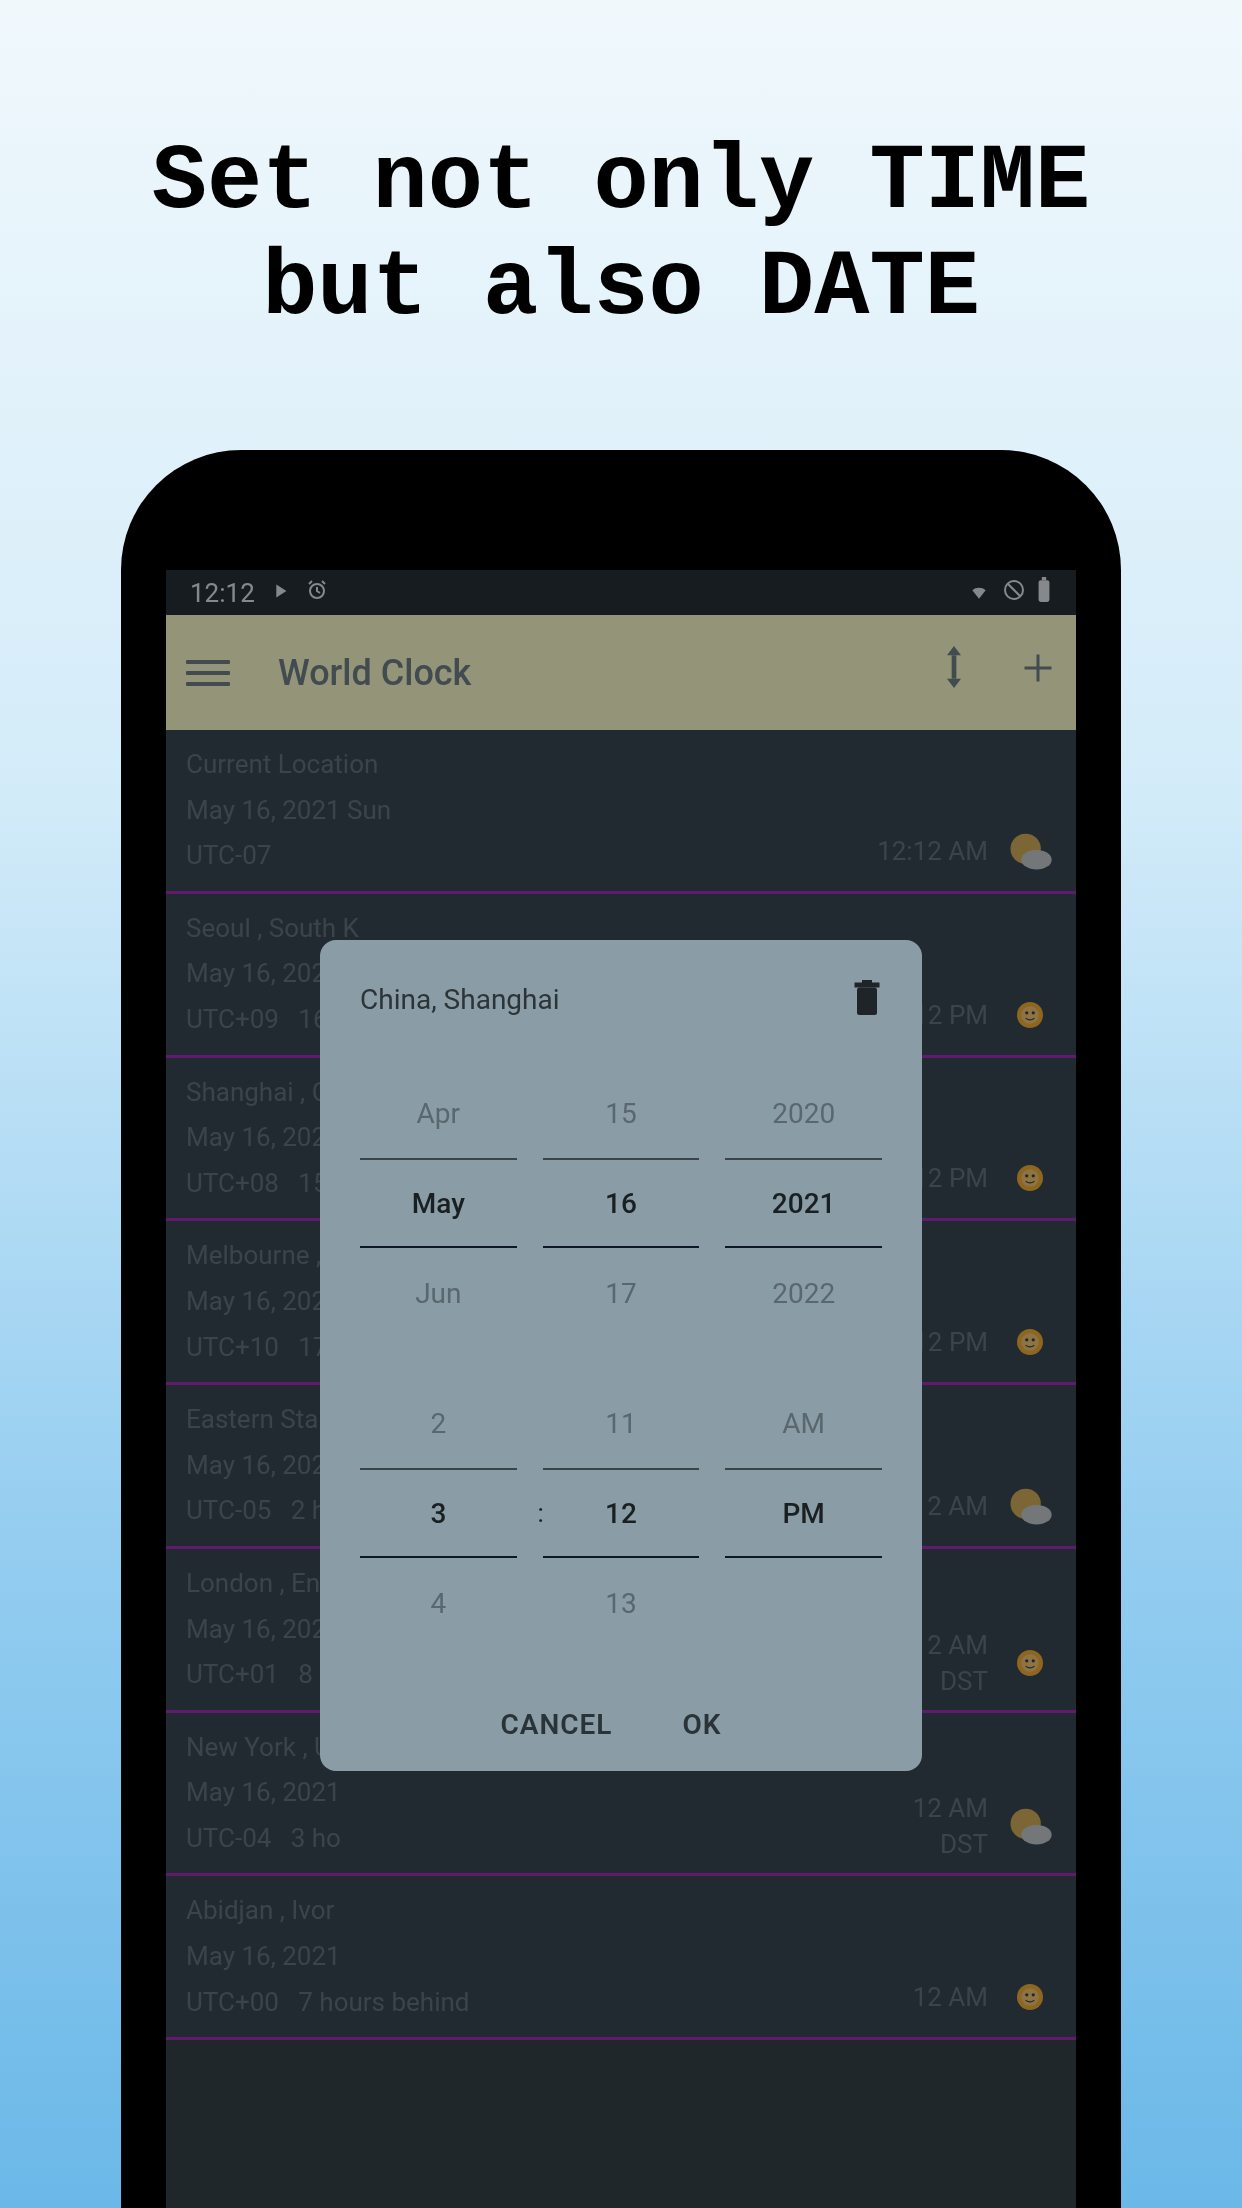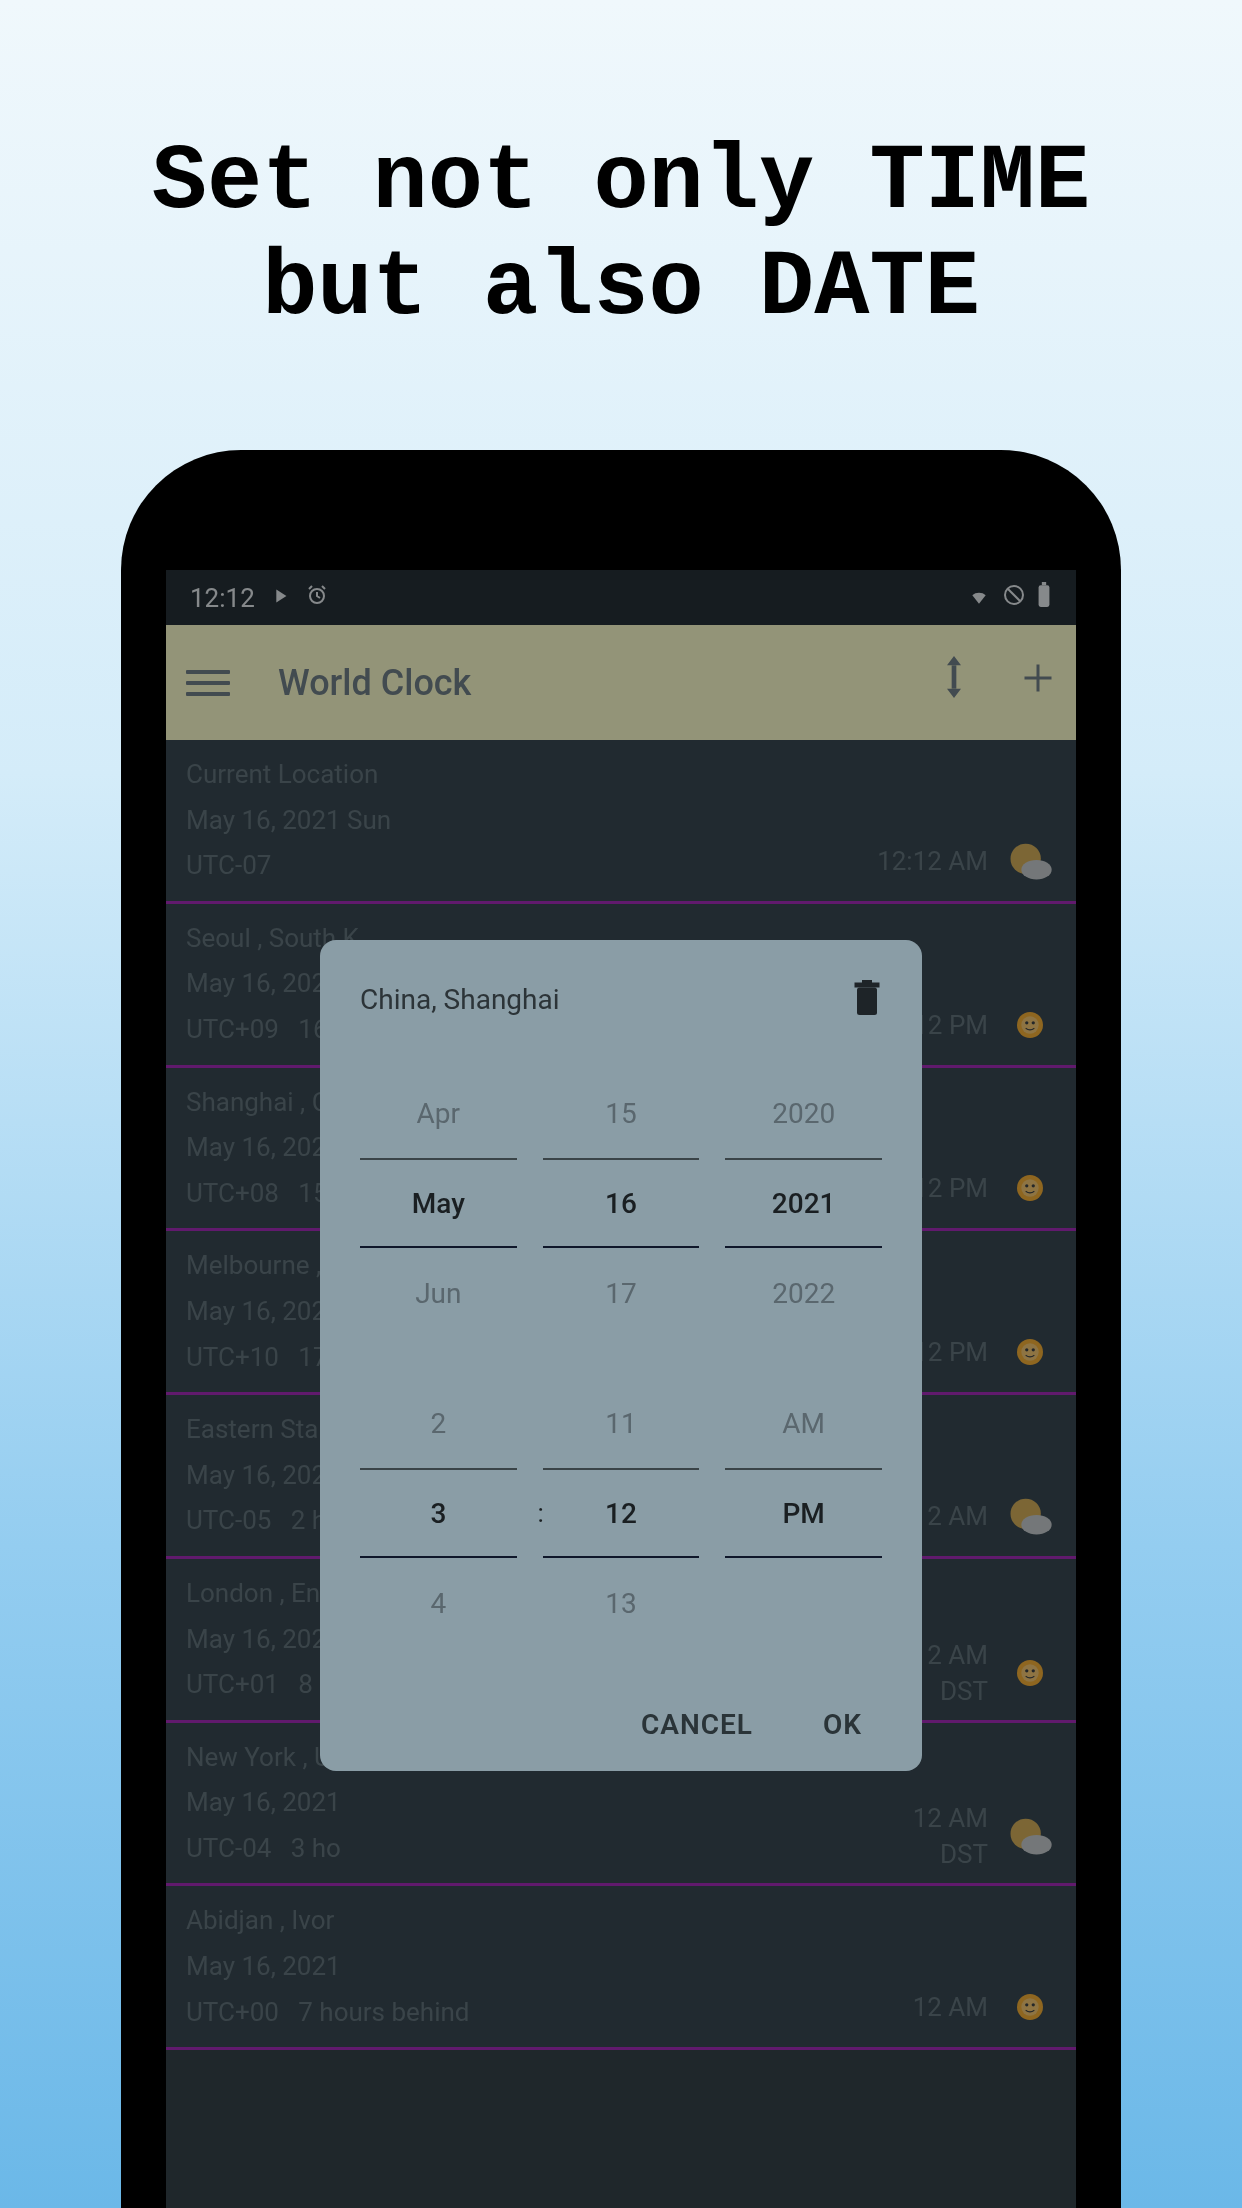--- a/index.html
+++ b/index.html
@@ -33,21 +33,21 @@
 }
 .screen {
   width: 100%;
   height: 100%;
   background: #2a3338;
   border-radius: 0;
   overflow: hidden;
   position: relative;
 }
 .status-bar {
-  height: 55px;
+  height: 45px;
   background: #1a2024;
   display: flex;
   align-items: center;
   justify-content: space-between;
   padding: 0 24px;
   color: #e5e5e5;
   font-size: 26px;
 }
 .status-left { display: flex; align-items: center; gap: 14px; }
 .status-right { display: flex; align-items: center; gap: 10px; }
@@ -133,21 +133,21 @@
 .colon {
   position: absolute;
   left: 34%;
   top: 50%;
   transform: translateY(-50%);
   font-size: 26px;
   color: #1a1f22;
 }
 .dialog-actions {
   display: flex;
-  justify-content: flex-end;
+  justify-content: center;
   gap: 70px;
   margin-top: 60px;
   padding-right: 20px;
 }
 .dialog-btn {
   font-size: 28px;
   font-weight: 600;
   color: #2a3438;
   letter-spacing: 1px;
 }

